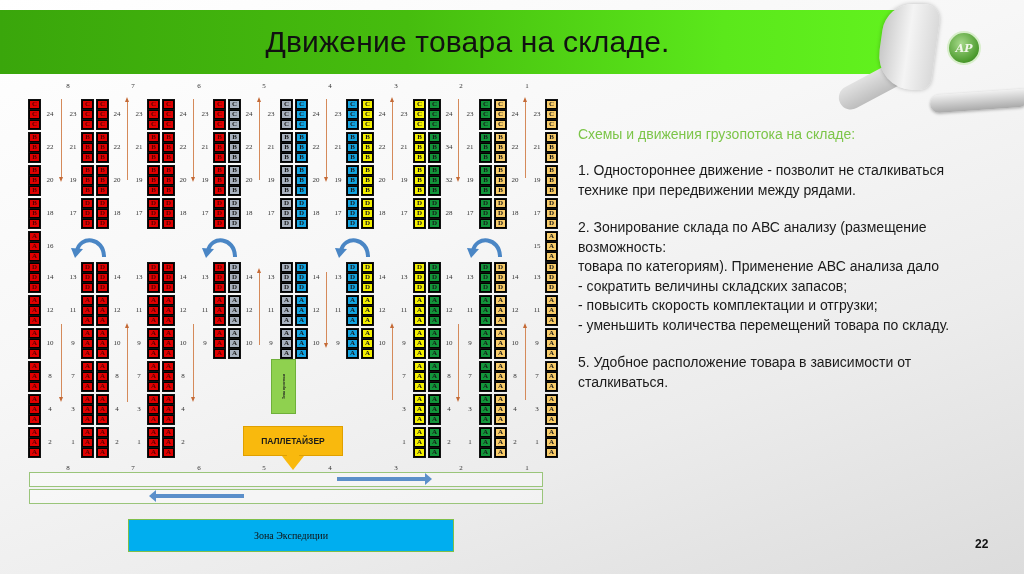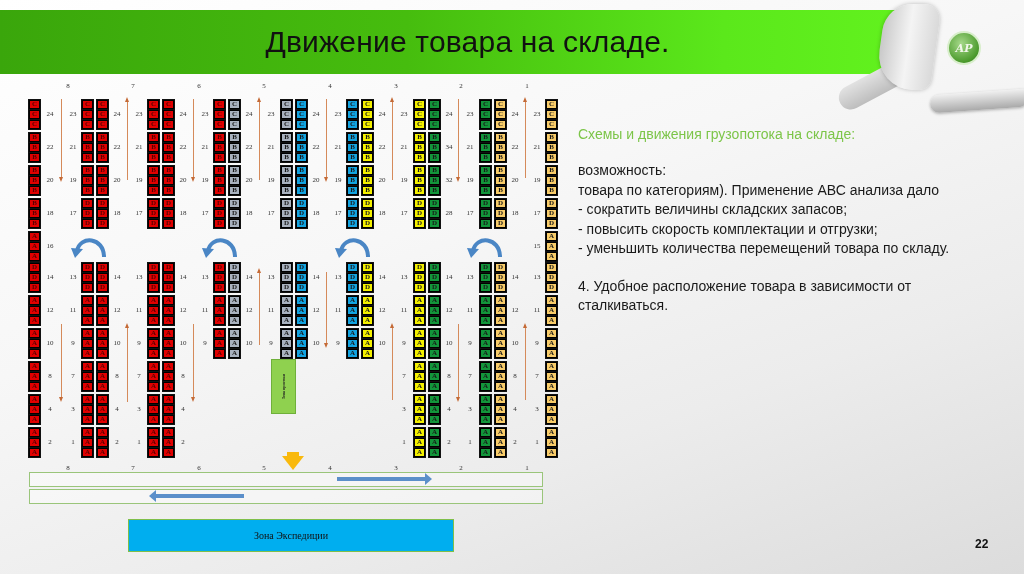--- a/index.html
+++ b/index.html
@@ -136,20 +136,21 @@
 <div class="hand-top"></div>
 <div class="hand-bottom"></div>
 <div class="logo">
     <span>АР</span>
   </div>
 
 <div class="diagram" id="diagram">
   <div class="receive-zone">
     <span>Зона приемки</span>
   </div>
+  <div class="palletizer">ПАЛЛЕТАЙЗЕР</div>
   <div class="palletizer-arrow-stem"></div>
   <div class="palletizer-arrow"></div>
   <div class="expedition">Зона Экспедиции</div>
 <div class="col-num" style="left: 68px; top: 82px;">8</div>
     <div class="col-num" style="left: 68px; top: 464px;">8</div>
     <div class="col-num" style="left: 133px; top: 82px;">7</div>
     <div class="col-num" style="left: 133px; top: 464px;">7</div>
     <div class="col-num" style="left: 199px; top: 82px;">6</div>
     <div class="col-num" style="left: 199px; top: 464px;">6</div>
     <div class="col-num" style="left: 264px; top: 82px;">5</div>
@@ -1060,25 +1061,30 @@
       <div class="cell" style="background: rgb(248, 204, 106); color: rgb(26, 26, 26);">A</div>
       <div class="cell" style="background: rgb(248, 204, 106); color: rgb(26, 26, 26);">A</div>
       <div class="cell" style="background: rgb(248, 204, 106); color: rgb(26, 26, 26);">A</div>
     </div>
     <div class="rownum" style="left: 537px; top: 442px;">1</div>
   </div>
 
 <div class="text-panel">
   <p class="subtitle">Схемы и движения грузопотока на складе:</p>
   <p class="para">
+    <span class="line">1. Одностороннее  движение - позволит не сталкиваться</span>
+    <span class="line">технике при передвижении между рядами.</span>
+  </p>
+  <p class="para">
+    <span class="line">2. Зонирование склада по АВС анализу (размещение</span>
     <span class="line">возможность:</span>
     <span class="line">товара по категориям). Применение АВС анализа дало</span>
     <span class="line">- сократить величины складских запасов;</span>
     <span class="line">- повысить скорость комплектации и отгрузки;</span>
     <span class="line">- уменьшить количества перемещений товара по складу.</span>
   </p>
   <p class="para">
-    <span class="line">4. Удобное расположение товара в зависимости от</span>
+    <span class="line">5. Удобное расположение товара в зависимости от</span>
     <span class="line">сталкиваться.</span>
   </p>
 </div>
 
 <div class="page-num">22</div>
 
 </body></html>

